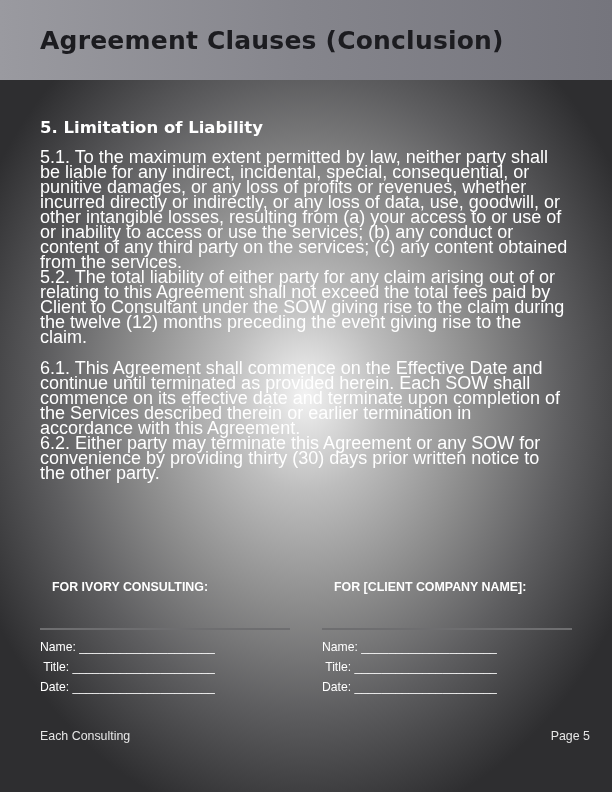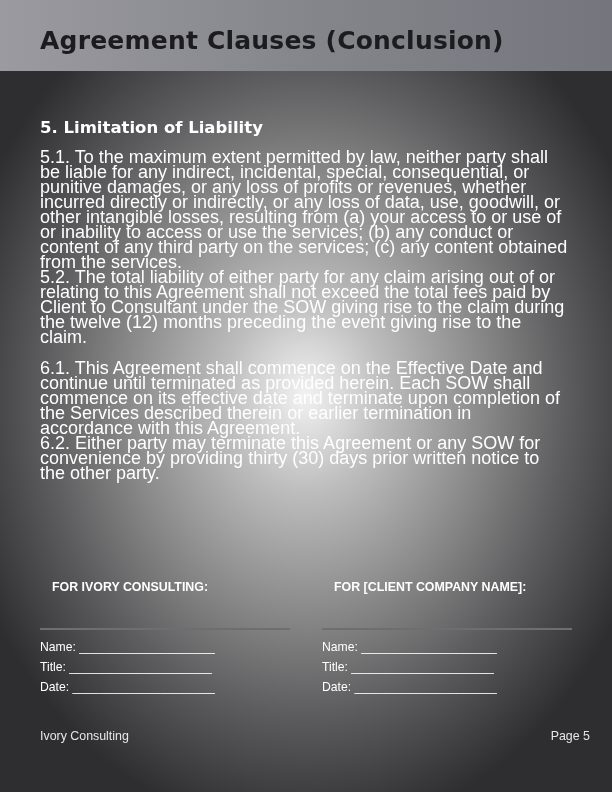--- a/index.html
+++ b/index.html
@@ -11,21 +11,21 @@
       height: 792px;
       position: relative;
       overflow: hidden;
       font-family: "Liberation Sans", sans-serif;
       background: radial-gradient(ellipse 360px 440px at 305px 395px, #f2f2f2 0%, #bdbdbd 22%, #8c8c8c 48%, #5e5e60 72%, #2e2e30 100%);
       color: #ffffff;
     }
     .header {
       position: absolute;
       left: 0; top: 0;
-      width: 612px; height: 71px;
+      width: 612px; height: 80px;
       background: linear-gradient(90deg, #9a9aa0 0%, #85858c 50%, #75757d 100%);
     }
     .page-title {
       position: absolute;
       left: 40px; top: 26px;
       margin: 0;
       font-family: "DejaVu Sans", sans-serif;
       font-size: 25px;
       font-weight: bold;
       letter-spacing: 0.2px;
@@ -83,20 +83,21 @@
     .sig-fields {
       position: absolute;
       top: 59px;
       left: 0;
     }
     .sig-field {
       font-size: 12.2px;
       line-height: 20px;
       color: #ffffff;
       white-space: nowrap;
+      text-align: right;
     }
     .footer-left {
       position: absolute;
       left: 40px; top: 729px;
       font-size: 12.4px;
       color: #e6e6e6;
     }
     .footer-right {
       position: absolute;
       right: 22px; top: 729px;
@@ -138,14 +139,14 @@
     <div class="sig-heading">FOR [CLIENT COMPANY NAME]:</div>
     <div class="sig-line"></div>
     <div class="sig-fields">
       <div class="sig-field">Name: ____________________</div>
       <div class="sig-field">Title: _____________________</div>
       <div class="sig-field">Date: _____________________</div>
     </div>
   </div>
 </div>
 
-<div class="footer-left">Ivory Consulting</div>
+<div class="footer-left">Each Consulting</div>
 <div class="footer-right">Page 5</div>
 
 </body></html>

